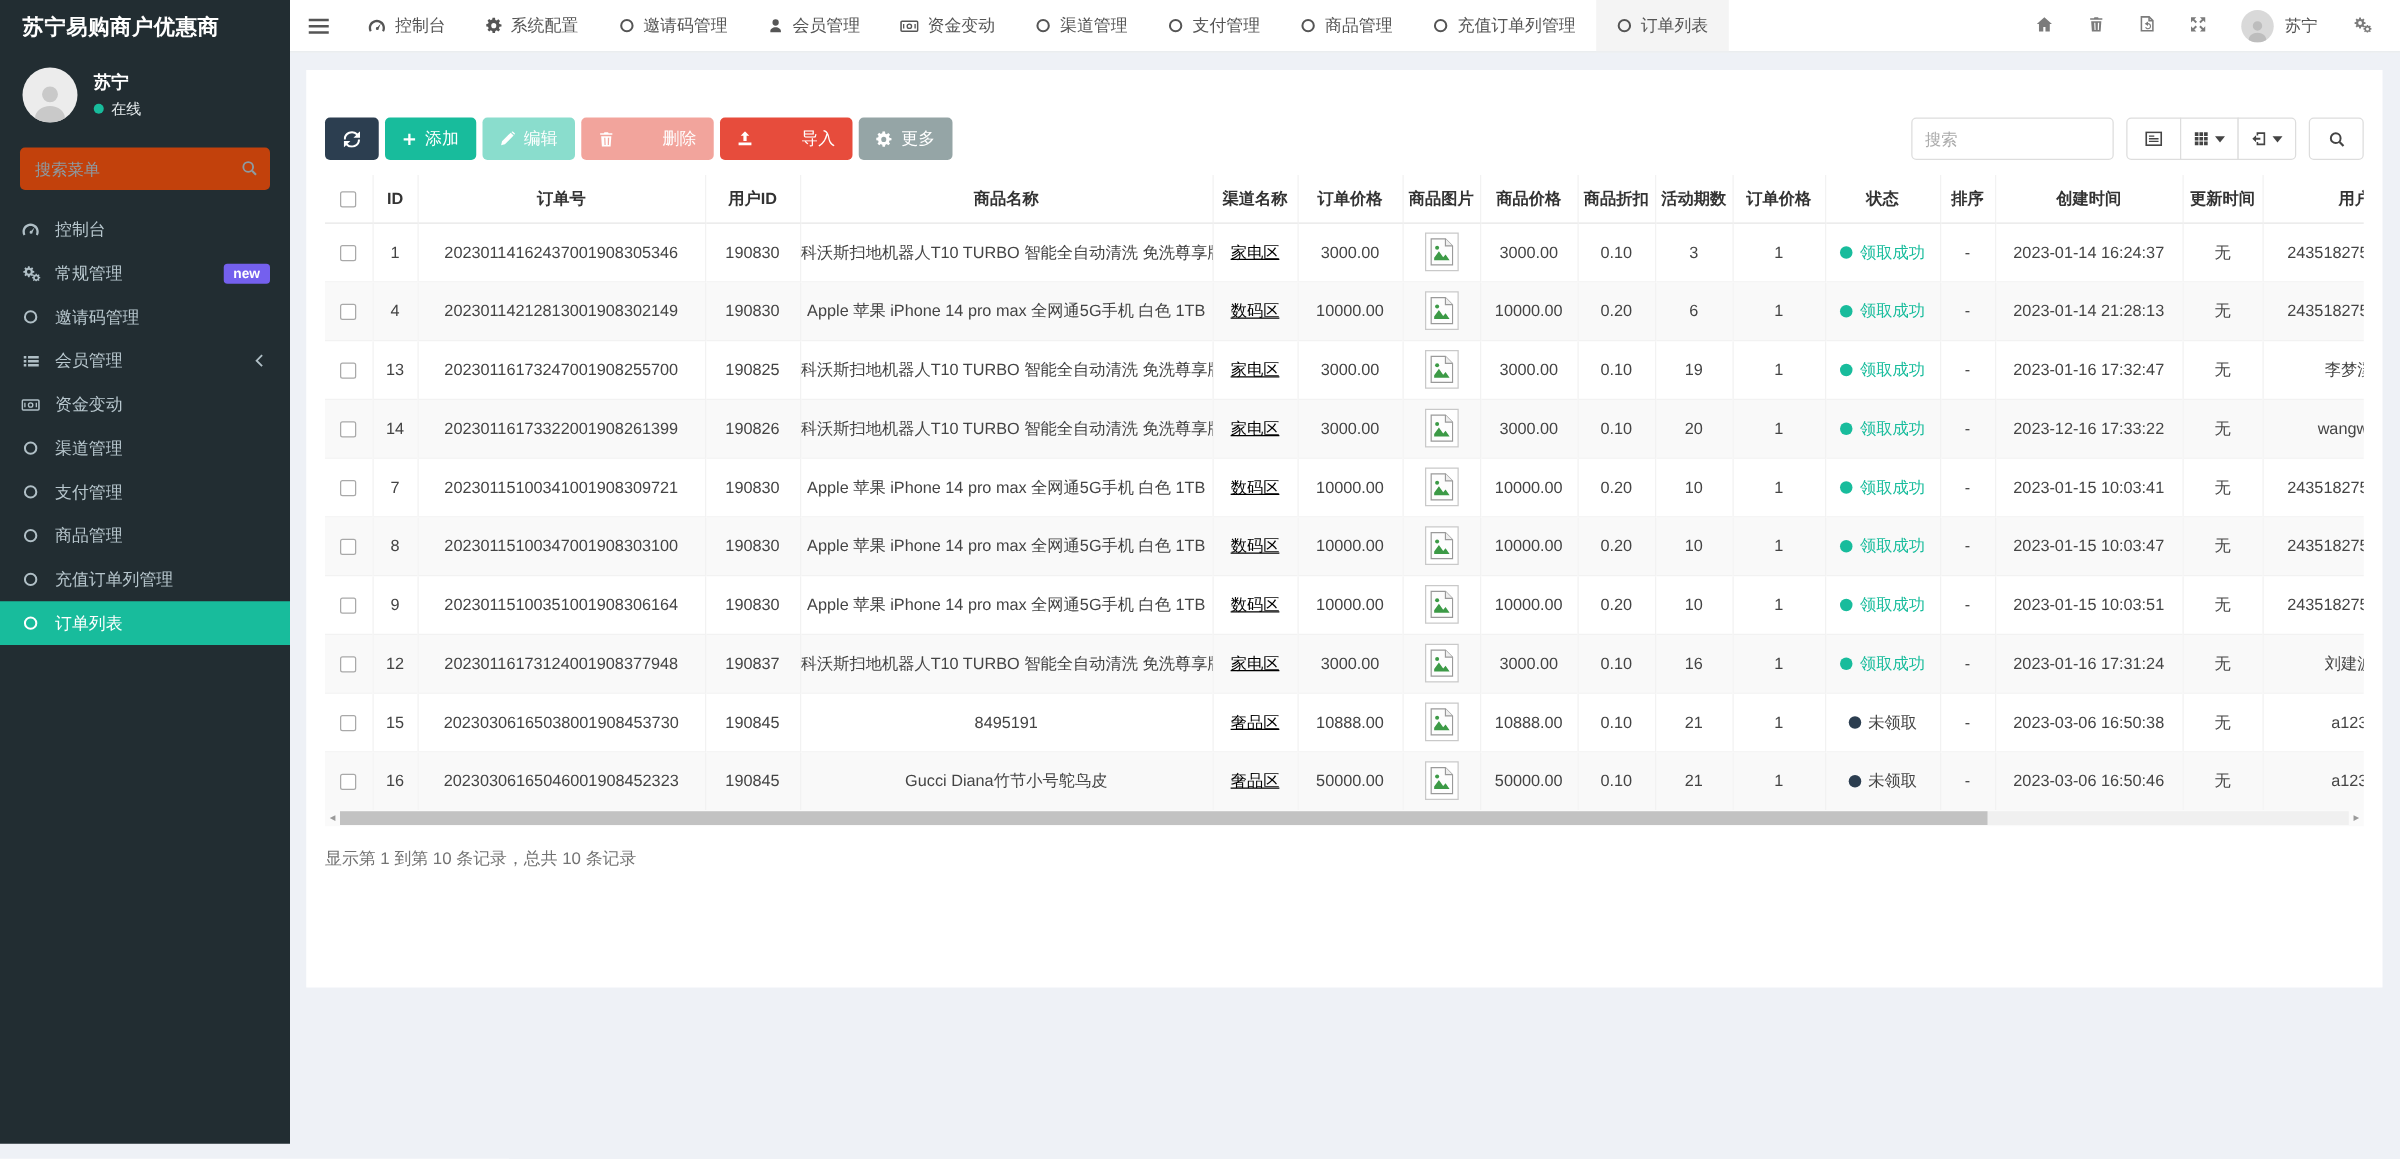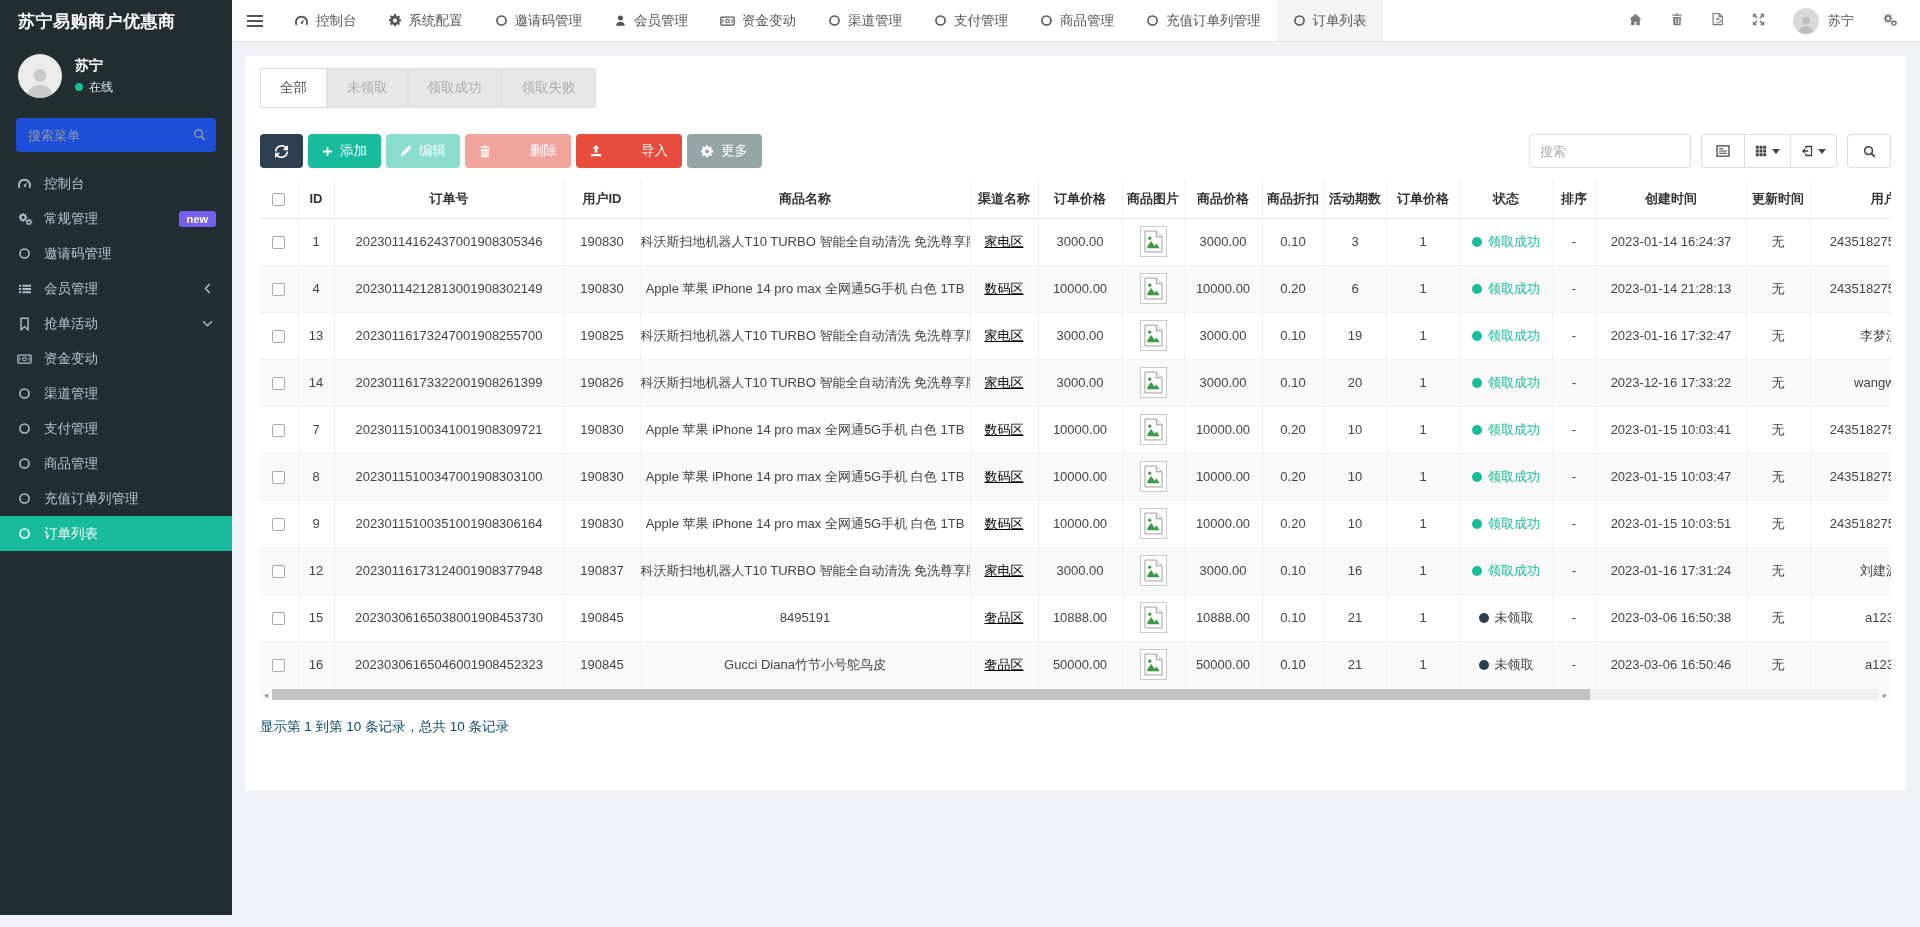--- a/index.html
+++ b/index.html
@@ -10,21 +10,21 @@
 
   
   .sidebar { position:absolute; left:0; top:0; bottom:12px; width:232px; background:#222d32; color:#b8c7ce; z-index:5; }
   .logo { height:42px; display:flex; align-items:center; padding-left:18px; color:#fff; font-size:17px; font-weight:bold; letter-spacing:.5px; }
   .user-panel { display:flex; align-items:center; gap:13px; padding:12px 18px 10px 18px; }
   .avatar-lg { width:44px; height:44px; border-radius:50%; background:#ececec; overflow:hidden; display:flex; align-items:flex-end; justify-content:center; }
   .u-name { color:#fff; font-weight:bold; font-size:14px; margin-bottom:4px; }
   .u-status { font-size:12px; color:#e8eef0; display:flex; align-items:center; gap:6px; }
   .u-dot { width:8px; height:8px; border-radius:50%; background:#18bc9c; display:inline-block; }
   .sb-search { margin:10px 16px 14px 16px; position:relative; }
-  .sb-search input { width:100%; height:34px; background:#1d4ed8; border:none; border-radius:4px; padding:0 32px 0 12px; color:#ccc; font-size:13px; outline:none; }
+  .sb-search input { width:100%; height:34px; background:#c2410c; border:none; border-radius:4px; padding:0 32px 0 12px; color:#ccc; font-size:13px; outline:none; }
   .sb-search input::placeholder { color:#8d9ba3; }
   .sb-search .ic { position:absolute; right:10px; top:10px; color:#8d9ba3; }
   .sb-menu { margin-top:4px; }
   .sb-item { display:flex; align-items:center; gap:11px; height:35px; padding:0 16px; font-size:13.5px; color:#b8c7ce; cursor:pointer; }
   .sb-item .ic { width:17px; color:#b0bfc6; }
   .sb-item.active { background:#18bc9c; color:#fff; }
   .sb-item.active .ic { color:#fff; }
   .badge-new { margin-left:auto; background:#7460ee; color:#fff; font-size:11px; font-weight:bold; padding:2px 8px; border-radius:3px; }
   .chev { margin-left:auto; color:#8a9ba3; }
 
@@ -82,21 +82,21 @@
   .status.success .dot { background:#18bc9c; }
   .status.none { color:#444; }
   .status.none .dot { background:#2c3e50; }
   .channel-link { text-decoration:underline; color:#000000; cursor:pointer; }
 
   
   .hscroll { margin-top:0; height:13px; display:flex; align-items:center; background:#fafafa; }
   .hs-arrow { width:12px; height:13px; display:flex; align-items:center; justify-content:center; color:#9a9a9a; font-size:9px; cursor:pointer; }
   .hs-track { flex:1; height:11px; background:#f0f0f0; position:relative; }
   .hs-thumb { position:absolute; left:0; top:0; height:11px; width:82%; background:#c2c2c2; cursor:grab; }
-  .summary { margin-top:17px; font-size:13.5px; color:#0c4a6e; padding-bottom:10px; }
+  .summary { margin-top:17px; font-size:13.5px; color:#737373; padding-bottom:10px; }
 </style>
 </head>
 <body>
 
 <div class="sidebar">
   <div class="logo">苏宁易购商户优惠商</div>
   <div class="user-panel">
     <div class="avatar-lg">
       <svg width="34" height="34" viewBox="0 0 16 16">
           <path fill="#c9c9c9" d="M8 8.4a3 3 0 1 0 0-6 3 3 0 0 0 0 6zM8 9.8c-3.1 0-5.6 2-5.6 4.4V16h11.2v-1.8c0-2.4-2.5-4.4-5.6-4.4z"></path>
@@ -148,33 +148,20 @@
       <div class="sb-item">
         <span class="ic">
           <svg width="14" height="12" viewBox="0 0 16 14">
             <path fill="currentColor" d="M1 2h2.4v2.4H1zM5 2h10v2.4H5zM1 5.8h2.4v2.4H1zM5 5.8h10v2.4H5zM1 9.6h2.4V12H1zM5 9.6h10V12H5z"></path>
           </svg>
         </span>
         <span>会员管理</span>
         <span class="ic chev">
           <svg width="7" height="11" viewBox="0 0 8 12">
             <path fill="none" stroke="currentColor" stroke-width="1.7" d="M6.5 1 1.5 6l5 5"></path>
-          </svg>
-        </span>
-      </div>
-      <div class="sb-item">
-        <span class="ic">
-          <svg width="11" height="14" viewBox="0 0 12 16">
-            <path fill="none" stroke="currentColor" stroke-width="1.6" d="M2 1.5h8v13L6 11l-4 3.5z"></path>
-          </svg>
-        </span>
-        <span>抢单活动</span>
-        <span class="ic chev">
-          <svg width="11" height="7" viewBox="0 0 12 8">
-            <path fill="none" stroke="currentColor" stroke-width="1.7" d="M1 1.5l5 5 5-5"></path>
           </svg>
         </span>
       </div>
       <div class="sb-item">
         <span class="ic">
           <svg width="15" height="12" viewBox="0 0 18 14">
             <rect x="1" y="2.2" width="16" height="9.6" rx="1" fill="none" stroke="currentColor" stroke-width="1.5"></rect>
             <circle cx="9" cy="7" r="2.1" fill="none" stroke="currentColor" stroke-width="1.3"></circle>
             <path stroke="currentColor" stroke-width="1.3" d="M3.5 4.8v4.4M14.5 4.8v4.4"></path>
           </svg>
@@ -353,26 +340,20 @@
       <span class="tb-ic" id="topbar-settings"><span class="ic">
             <svg width="16" height="13" viewBox="0 0 20 16">
               <path fill="currentColor" d="M13 7.5V5.8l-1.5-.2c-.1-.4-.2-.7-.4-1l.9-1.2-1.2-1.2-1.2.9c-.3-.2-.6-.3-1-.4L8.4 1.2H6.7l-.2 1.5c-.4.1-.7.2-1 .4l-1.2-.9-1.2 1.2.9 1.2c-.2.3-.3.6-.4 1L2.1 5.8v1.7l1.5.2c.1.4.2.7.4 1l-.9 1.2 1.2 1.2 1.2-.9c.3.2.6.3 1 .4l.2 1.5h1.7l.2-1.5c.4-.1.7-.2 1-.4l1.2.9 1.2-1.2-.9-1.2c.2-.3.3-.6.4-1l1.5-.2zM7.6 8.5a1.9 1.9 0 1 1 0-3.8 1.9 1.9 0 0 1 0 3.8zM19 13.2v-1.3l-1.1-.2c-.1-.3-.2-.5-.3-.7l.7-.9-.9-.9-.9.7c-.2-.1-.5-.3-.7-.3l-.2-1.1h-1.3l-.2 1.1c-.3.1-.5.2-.7.3l-.9-.7-.9.9.7.9c-.1.2-.3.5-.3.7l-1.1.2v1.3l1.1.2c.1.3.2.5.3.7l-.7.9.9.9.9-.7c.2.1.5.3.7.3l.2 1.1h1.3l.2-1.1c.3-.1.5-.2.7-.3l.9.7.9-.9-.7-.9c.1-.2.3-.5.3-.7l1.1-.2zm-4 1a1.5 1.5 0 1 1 0-3 1.5 1.5 0 0 1 0 3z"></path>
             </svg>
           </span></span>
     </div>
   </div>
 
   <div class="content">
     <div class="panel">
-      <div class="tabs" id="panel-tabs">
-          <div class="tab active">全部</div>
-          <div class="tab">未领取</div>
-          <div class="tab">领取成功</div>
-          <div class="tab">领取失败</div>
-        </div>
 
       <div class="toolbar">
         <span id="toolbar-buttons" style="display:flex;">
             <button class="btn navy">
               <span class="ic">
                 <svg width="13" height="13" viewBox="0 0 16 16">
                   <path fill="currentColor" d="M13.7 2.3A8 8 0 0 0 0 8h2a6 6 0 0 1 10.3-4.2L9.5 6.5H16V0l-2.3 2.3zM14 8a6 6 0 0 1-10.3 4.2l2.8-2.7H0V16l2.3-2.3A8 8 0 0 0 16 8h-2z"></path>
                 </svg>
               </span>
             </button>

